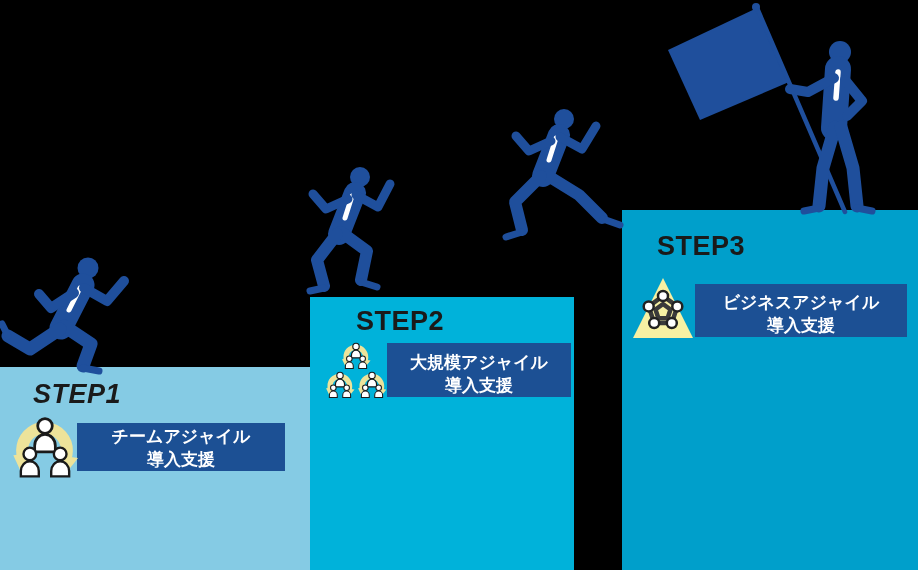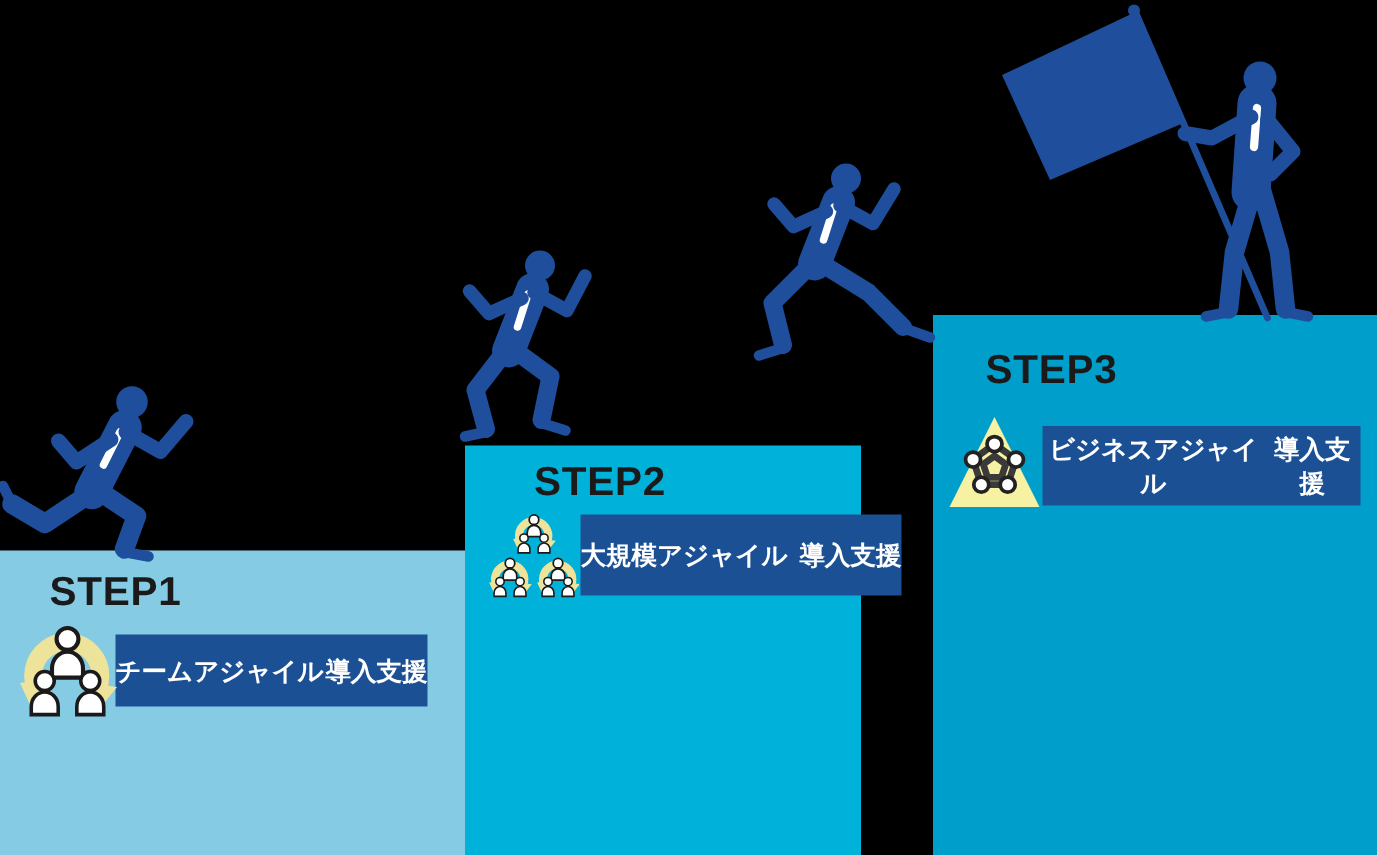--- a/index.html
+++ b/index.html
@@ -15,30 +15,30 @@
     overflow:hidden;
   }
   .step-block{position:absolute;}
   .step-block.s1{left:0;top:367px;width:310px;height:203px;background:var(--step1-bg);}
   .step-block.s2{left:310px;top:297px;width:264px;height:273px;background:var(--step2-bg);}
   .step-block.s3{left:622px;top:210px;width:296px;height:382px;background:var(--step3-bg);}
   .step-label{
     position:absolute;font-weight:bold;font-size:27px;letter-spacing:.5px;
     color:var(--step-label-color);
   }
-  .s1 .step-label{left:33px;top:12px;}
+  .s1 .step-label{left:33px;top:12px;font-style:italic;}
   .s2 .step-label{left:46px;top:9px;}
   .s3 .step-label{left:35px;top:21px;}
   .banner{
     position:absolute;background:var(--banner-bg);color:var(--banner-text);
-    display:flex;flex-direction:row;align-items:center;justify-content:space-between;
+    display:flex;flex-direction:column;align-items:center;justify-content:flex-end;
     font-weight:bold;font-size:17px;line-height:23px;text-align:center;font-family:Liberation Serif, serif;
   }
   .banner.b1{left:77px;top:423px;width:208px;height:48px;}
-  .banner.b2{left:387px;top:343px;width:214px;height:54px;}
+  .banner.b2{left:387px;top:343px;width:184px;height:54px;}
   .banner.b3{left:695px;top:284px;width:212px;height:53px;}
   .icon-abs{position:absolute;}
   .i1{left:12px;top:414px;}
   .i2{left:326px;top:341px;}
   .i3{left:632px;top:275px;}
   .overlay{position:absolute;left:0;top:0;pointer-events:none;}
   
   .solid{fill:var(--figure-blue);}
   .limb{stroke:var(--figure-blue);stroke-linecap:round;stroke-linejoin:round;fill:none;}
   .tie{stroke:#ffffff;stroke-linecap:round;fill:none;}

